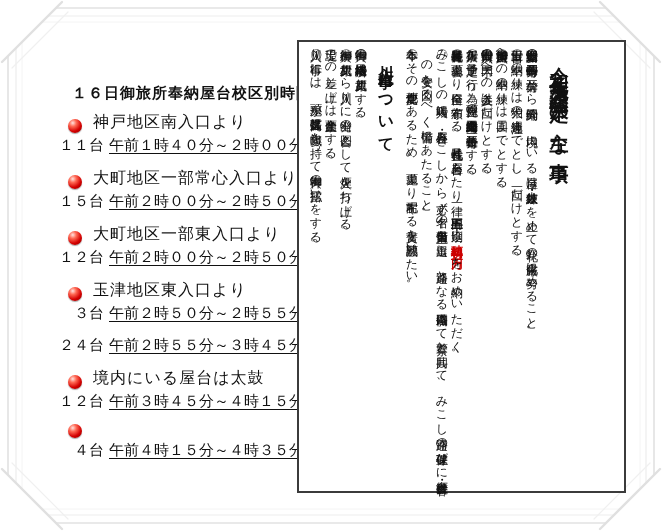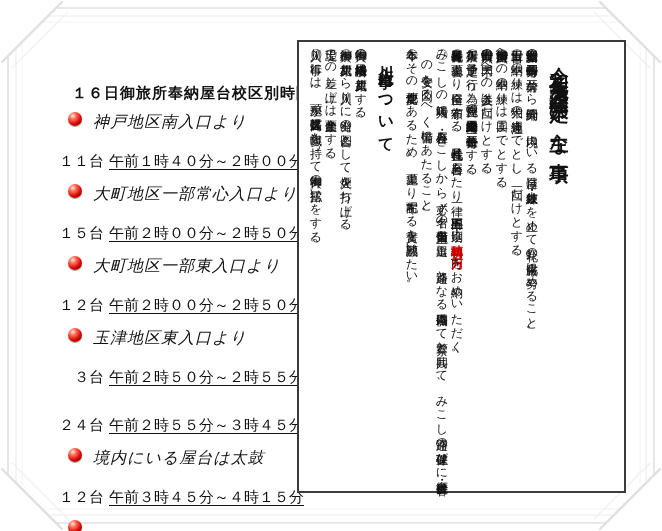--- a/index.html
+++ b/index.html
@@ -16,29 +16,29 @@
   
   .schedule {
     position: absolute; left: 58px; top: 84px; width: 245px;
     font-family: "Liberation Serif", serif;
   }
   .schedule-title {
     font-size: 15px; letter-spacing: 1px; margin: 0 0 9px 14px;
     white-space: nowrap; font-weight: bold;
   }
   .entry { margin-bottom: 13px; }
-  .entry-name-row { display: flex; align-items: flex-start; gap: 11px; margin-left: 10px; font-style: italic; }
+  .entry-name-row { display: flex; align-items: flex-end; gap: 11px; margin-left: 10px; }
   .ball {
     width: 14px; height: 14px; border-radius: 50%; flex: none;
     background: radial-gradient(circle at 34% 28%, #ffe3e0 0%, #ff6a55 26%, #d40000 62%, #7d0000 100%);
     box-shadow: 0 1px 1px rgba(0,0,0,0.35);
   }
   .entry-name { font-size: 16px; letter-spacing: 1px; white-space: nowrap; }
   .entry-time-row { font-size: 15px; margin-top: 3px; white-space: nowrap; }
-  .entry-count { display: inline-block; min-width: 46px; text-align: right; margin-right: 5px; margin-top: 16px; }
+  .entry-count { display: inline-block; min-width: 46px; text-align: right; margin-right: 5px; }
   .entry-time { text-decoration: underline; text-underline-offset: 3px; }
 
   
   .kito-box {
     position: absolute; left: 297px; top: 40px; width: 329px; height: 453px;
     border: 2px solid #3b3b3b; box-sizing: border-box;
     padding: 10px 9px; background: #fff;
   }
   .vwrap {
     height: 100%;

